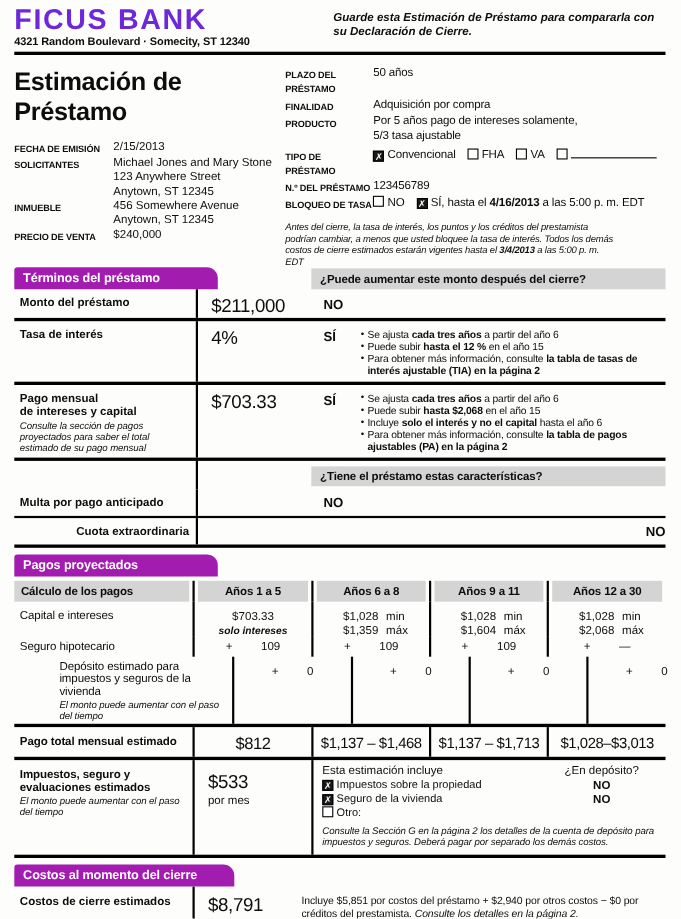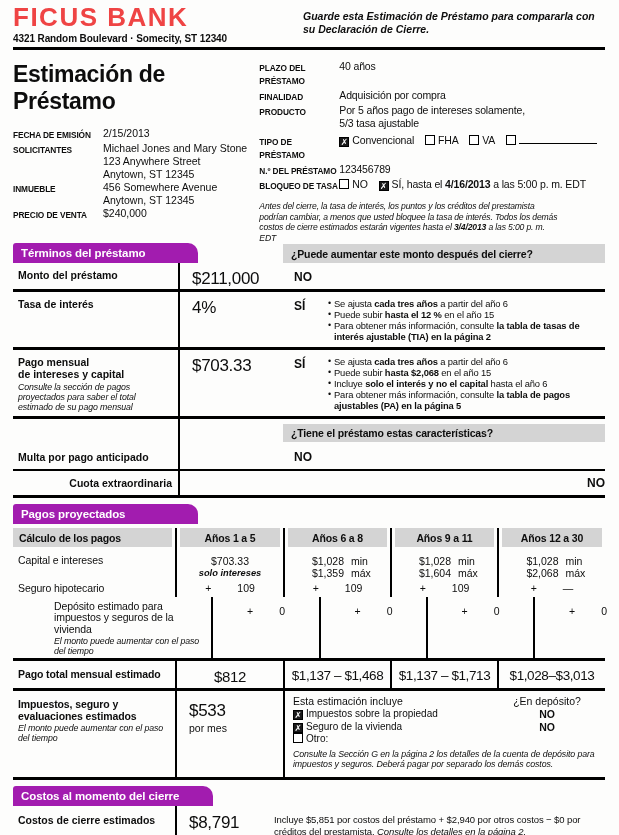--- a/index.html
+++ b/index.html
@@ -5,21 +5,21 @@
   html,body{margin:0;padding:0;}
   body{
     width:619px;height:835px;background:#fdfdfc;color:#0d0d0d;
     font-family:"Liberation Sans","DejaVu Sans",sans-serif;
     -webkit-font-smoothing:antialiased;position:relative;overflow:hidden;
   }
   .page{padding:0 14px 0 13px;}
   b{font-weight:bold;}
   
   .top{display:flex;justify-content:space-between;padding-top:4px;}
-  .bank-name{font-size:26px;font-weight:bold;color:#ef4444;letter-spacing:1.5px;line-height:26px;}
+  .bank-name{font-size:26px;font-weight:bold;color:#6d28d9;letter-spacing:1.5px;line-height:26px;}
   .bank-address{font-size:10px;font-weight:bold;margin-top:3px;letter-spacing:-0.1px;}
   .save-note{width:302px;font-size:10.5px;font-weight:bold;font-style:italic;line-height:13px;padding-top:6px;}
   .top-rule{border-top:3px solid #000;margin-top:3px;}
   
   .info{display:flex;margin-top:5px;}
   .info-left{width:290px;}
   .page-title{font-size:23px;font-weight:bold;margin:6px 0 12px 0;letter-spacing:-0.3px;}
   .kv{display:flex;font-size:10.5px;line-height:13px;}
   .kv .k{width:90px;flex:none;font-size:8.3px;font-weight:bold;padding-top:2px;letter-spacing:-0.1px;}
   .kv .v{flex:1;}
@@ -131,21 +131,21 @@
       </div>
       <div class="kv">
         <span class="k">PRECIO DE VENTA</span>
         <span class="v">$240,000</span>
       </div>
     </div>
 
     <div class="info-right">
       <div class="kv kv2">
         <span class="k">PLAZO DEL PRÉSTAMO</span>
-        <span class="v">40 años</span>
+        <span class="v">50 años</span>
       </div>
       <div class="kv kv2">
         <span class="k">FINALIDAD</span>
         <span class="v">Adquisición por compra</span>
       </div>
       <div class="kv kv2">
         <span class="k">PRODUCTO</span>
         <span class="v">Por 5 años pago de intereses solamente,<br>5/3 tasa ajustable</span>
       </div>
       <div class="kv kv2 gap-top">
@@ -214,21 +214,21 @@
         <div class="bu">
             <span>Se ajusta <b>cada tres años</b> a partir del año 6</span>
           </div>
         <div class="bu">
             <span>Puede subir <b>hasta $2,068</b> en el año 15</span>
           </div>
         <div class="bu">
             <span>Incluye <b>solo el interés y no el capital</b> hasta el año 6</span>
           </div>
         <div class="bu">
-            <span>Para obtener más información, consulte <b>la tabla de pagos ajustables (PA) en la página 5</b></span>
+            <span>Para obtener más información, consulte <b>la tabla de pagos ajustables (PA) en la página 2</b></span>
           </div>
       </div>
     </div>
 
     <div class="trow bt3 fhead-row">
       <div></div>
       <div class="bl"></div>
       <div class="fgray">¿Tiene el préstamo estas características?</div>
     </div>
     <div class="trow frow">

